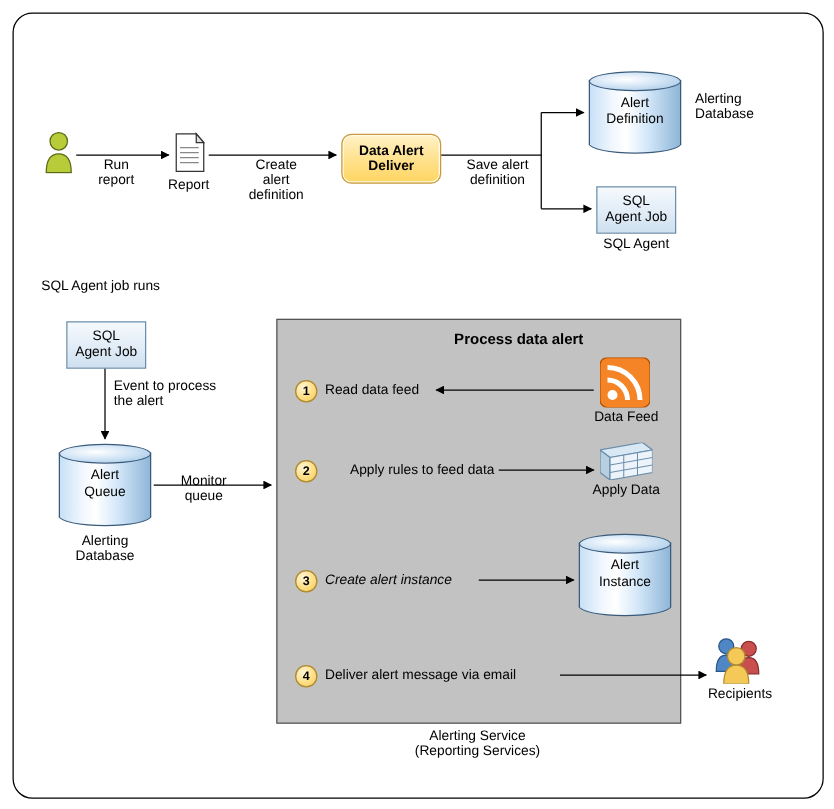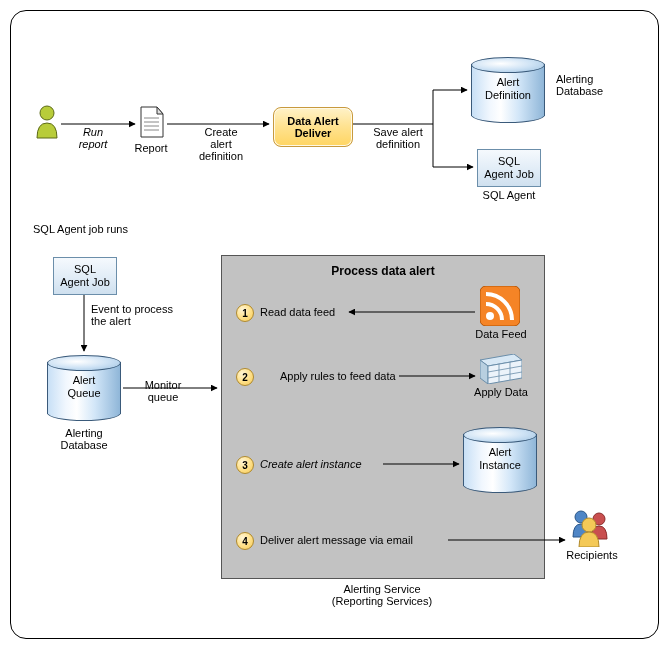--- a/index.html
+++ b/index.html
@@ -134,21 +134,21 @@
 <body>
 
 <div class="frame">
   <div class="panel">
 
     <svg class="abs" style="left:22px;top:94px;width:28px;height:34px;" viewBox="0 0 28 34">
       <ellipse cx="14" cy="8" rx="7" ry="7" fill="#b8cc3a" stroke="#5c6a18"></ellipse>
       <path d="M4 33 Q4 18 14 18 Q24 18 24 33 Z" fill="#b8cc3a" stroke="#5c6a18"></path>
     </svg>
 
-    <div class="abs center" style="left:58px;top:115px;width:48px;white-space:pre-line;font-style:italic;">Run
+    <div class="abs center" style="left:58px;top:115px;width:48px;white-space:pre-line;">Run
 report</div>
 
     <svg class="abs" style="left:128px;top:94px;width:26px;height:34px;" viewBox="0 0 26 34">
       <path d="M2 2 L18 2 L24 9 L24 32 L2 32 Z" fill="#fff" stroke="#333"></path>
       <path d="M18 2 L18 9 L24 9 Z" fill="#e0e0e0" stroke="#333"></path>
       <line x1="5" y1="13" x2="20" y2="13" stroke="#888" stroke-width="1"></line>
       <line x1="5" y1="17" x2="20" y2="17" stroke="#888" stroke-width="1"></line>
       <line x1="5" y1="21" x2="20" y2="21" stroke="#888" stroke-width="1"></line>
       <line x1="5" y1="25" x2="20" y2="25" stroke="#888" stroke-width="1"></line>
     </svg>
@@ -192,21 +192,21 @@
       <div class="label" style="white-space:pre-line;">Alert
 Queue</div>
     </div>
     <div class="abs center" style="left:36px;top:416px;width:74px;white-space:pre-line;">Alerting
 Database</div>
 
     <div class="abs center" style="left:124px;top:368px;width:56px;white-space:pre-line;">Monitor
 queue</div>
 
     <div class="process-panel" style="left:210px;top:244px;width:322px;height:322px;">
-      <div class="abs center" style="left:0;top:8px;width:100%;font-weight:bold;font-size:12px;">Process data alert</div>
+      <div class="abs center" style="left:0;top:8px;width:100%;font-weight:bold;font-size:12px;padding-left:32px;">Process data alert</div>
 
       <div class="step-num" style="left:14px;top:48px;">1</div>
       <div class="step-label" style="left:38px;top:50px;">Read data feed</div>
 
       <svg class="abs" style="left:258px;top:30px;width:40px;height:40px;" viewBox="0 0 40 40">
         <rect x="0" y="0" width="40" height="40" rx="6" fill="#f58426" stroke="#b55200"></rect>
         <circle cx="10" cy="30" r="4" fill="#fff"></circle>
         <path d="M6 18 A16 16 0 0 1 22 34" fill="none" stroke="#fff" stroke-width="4"></path>
         <path d="M6 8 A26 26 0 0 1 32 34" fill="none" stroke="#fff" stroke-width="4"></path>
       </svg>

